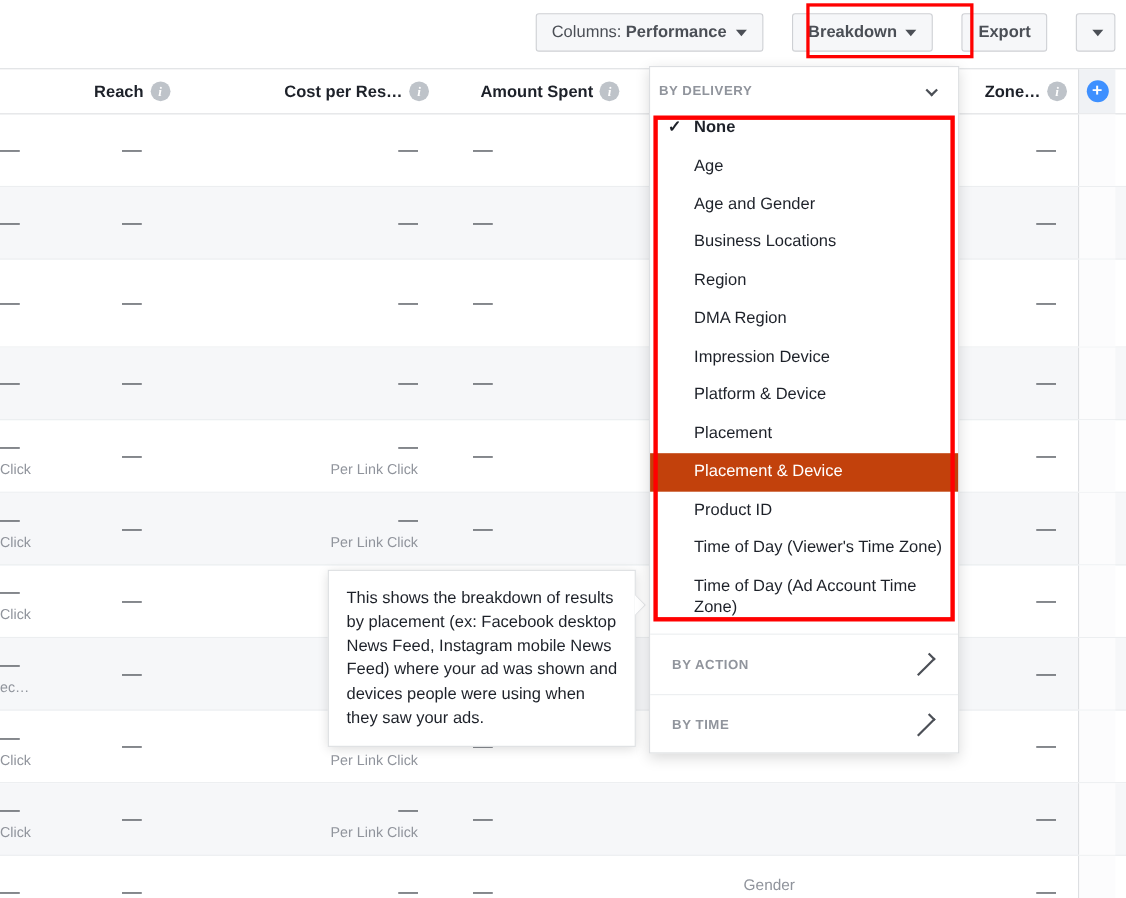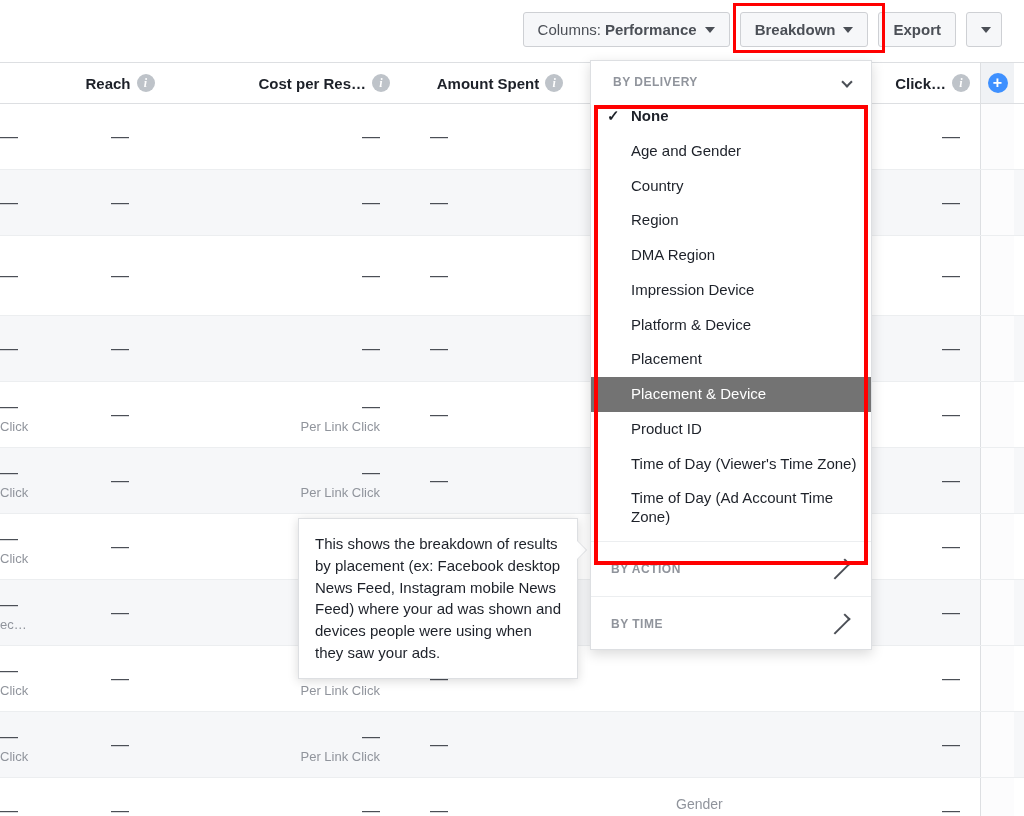--- a/index.html
+++ b/index.html
@@ -7,23 +7,23 @@
     margin: 0; padding: 0;
     width: 1024px; height: 816px;
     font-family: -apple-system, Helvetica, Arial, sans-serif;
     font-size: 14px;
     color: #1d2129;
     background: #fff;
     overflow: hidden;
   }
   .toolbar {
     position: absolute;
-    top: 12px; right: 16px;
-    display: flex;
-    gap: 10px;
+    top: 12px; right: 4px;
+    display: flex;
+    gap: 26px;
     padding-right: 6px;
   }
   .tb-btn {
     display: inline-flex;
     align-items: center;
     gap: 4px;
     background: #f6f7f9;
     border: 1px solid #ced0d4;
     border-radius: 3px;
     padding: 8px 14px;
@@ -140,21 +140,21 @@
     background: #fff;
     border: 1px solid #dddfe2;
     box-shadow: 0 4px 12px rgba(0,0,0,.15);
     z-index: 100;
     padding-bottom: 4px;
   }
   .section-head {
     display: flex;
     align-items: center;
     justify-content: space-between;
-    padding: 14px 20px 10px 22px;
+    padding: 14px 20px 10px 8px;
     font-size: 12px;
     font-weight: 700;
     letter-spacing: .5px;
     color: #90949c;
   }
   .section-head.clickable { cursor: pointer; padding: 14px 20px; }
   .chev {
     width: 8px; height: 8px;
     border-right: 2px solid #4b4f56;
     border-bottom: 2px solid #4b4f56;
@@ -172,21 +172,21 @@
     line-height: 1.25;
   }
   .item .check {
     position: absolute;
     left: 16px;
     font-weight: 700;
     color: #1d2129;
   }
   .item.selected { font-weight: 700; }
   .item.highlight {
-    background: #737373;
+    background: #c2410c;
     color: #fff;
   }
   .panel hr {
     border: none;
     border-top: 1px solid #eceef0;
     margin: 6px 0;
   }
   .red-box-list {
     position: absolute;
     border: 4px solid red;
@@ -260,21 +260,21 @@
   <div class="hcell c2">
     <span>Cost per Res…</span>
     <span class="info-icon">i</span>
   </div>
   <div class="hcell c3">
     <span>Amount Spent</span>
     <span class="info-icon">i</span>
   </div>
   <div class="hcell c4"></div>
   <div class="hcell c5">
-    <span>Click…</span>
+    <span>Zone…</span>
     <span class="info-icon">i</span>
   </div>
   <div class="hcell c6">
     <span class="plus-circle">+</span>
   </div>
 </div>
 
 <div class="rows">
 
   <div class="row">
@@ -506,24 +506,27 @@
 <div class="panel">
   <div class="section-head">
     <span>BY DELIVERY</span>
     <span class="chev down"></span>
   </div>
   <div class="item selected">
     <span class="check">✓</span>
     <span>None</span>
   </div>
   <div class="item">
+      <span>Age</span>
+    </div>
+  <div class="item">
       <span>Age and Gender</span>
     </div>
   <div class="item">
-      <span>Country</span>
+      <span>Business Locations</span>
     </div>
   <div class="item">
       <span>Region</span>
     </div>
   <div class="item">
       <span>DMA Region</span>
     </div>
   <div class="item">
       <span>Impression Device</span>
     </div>

